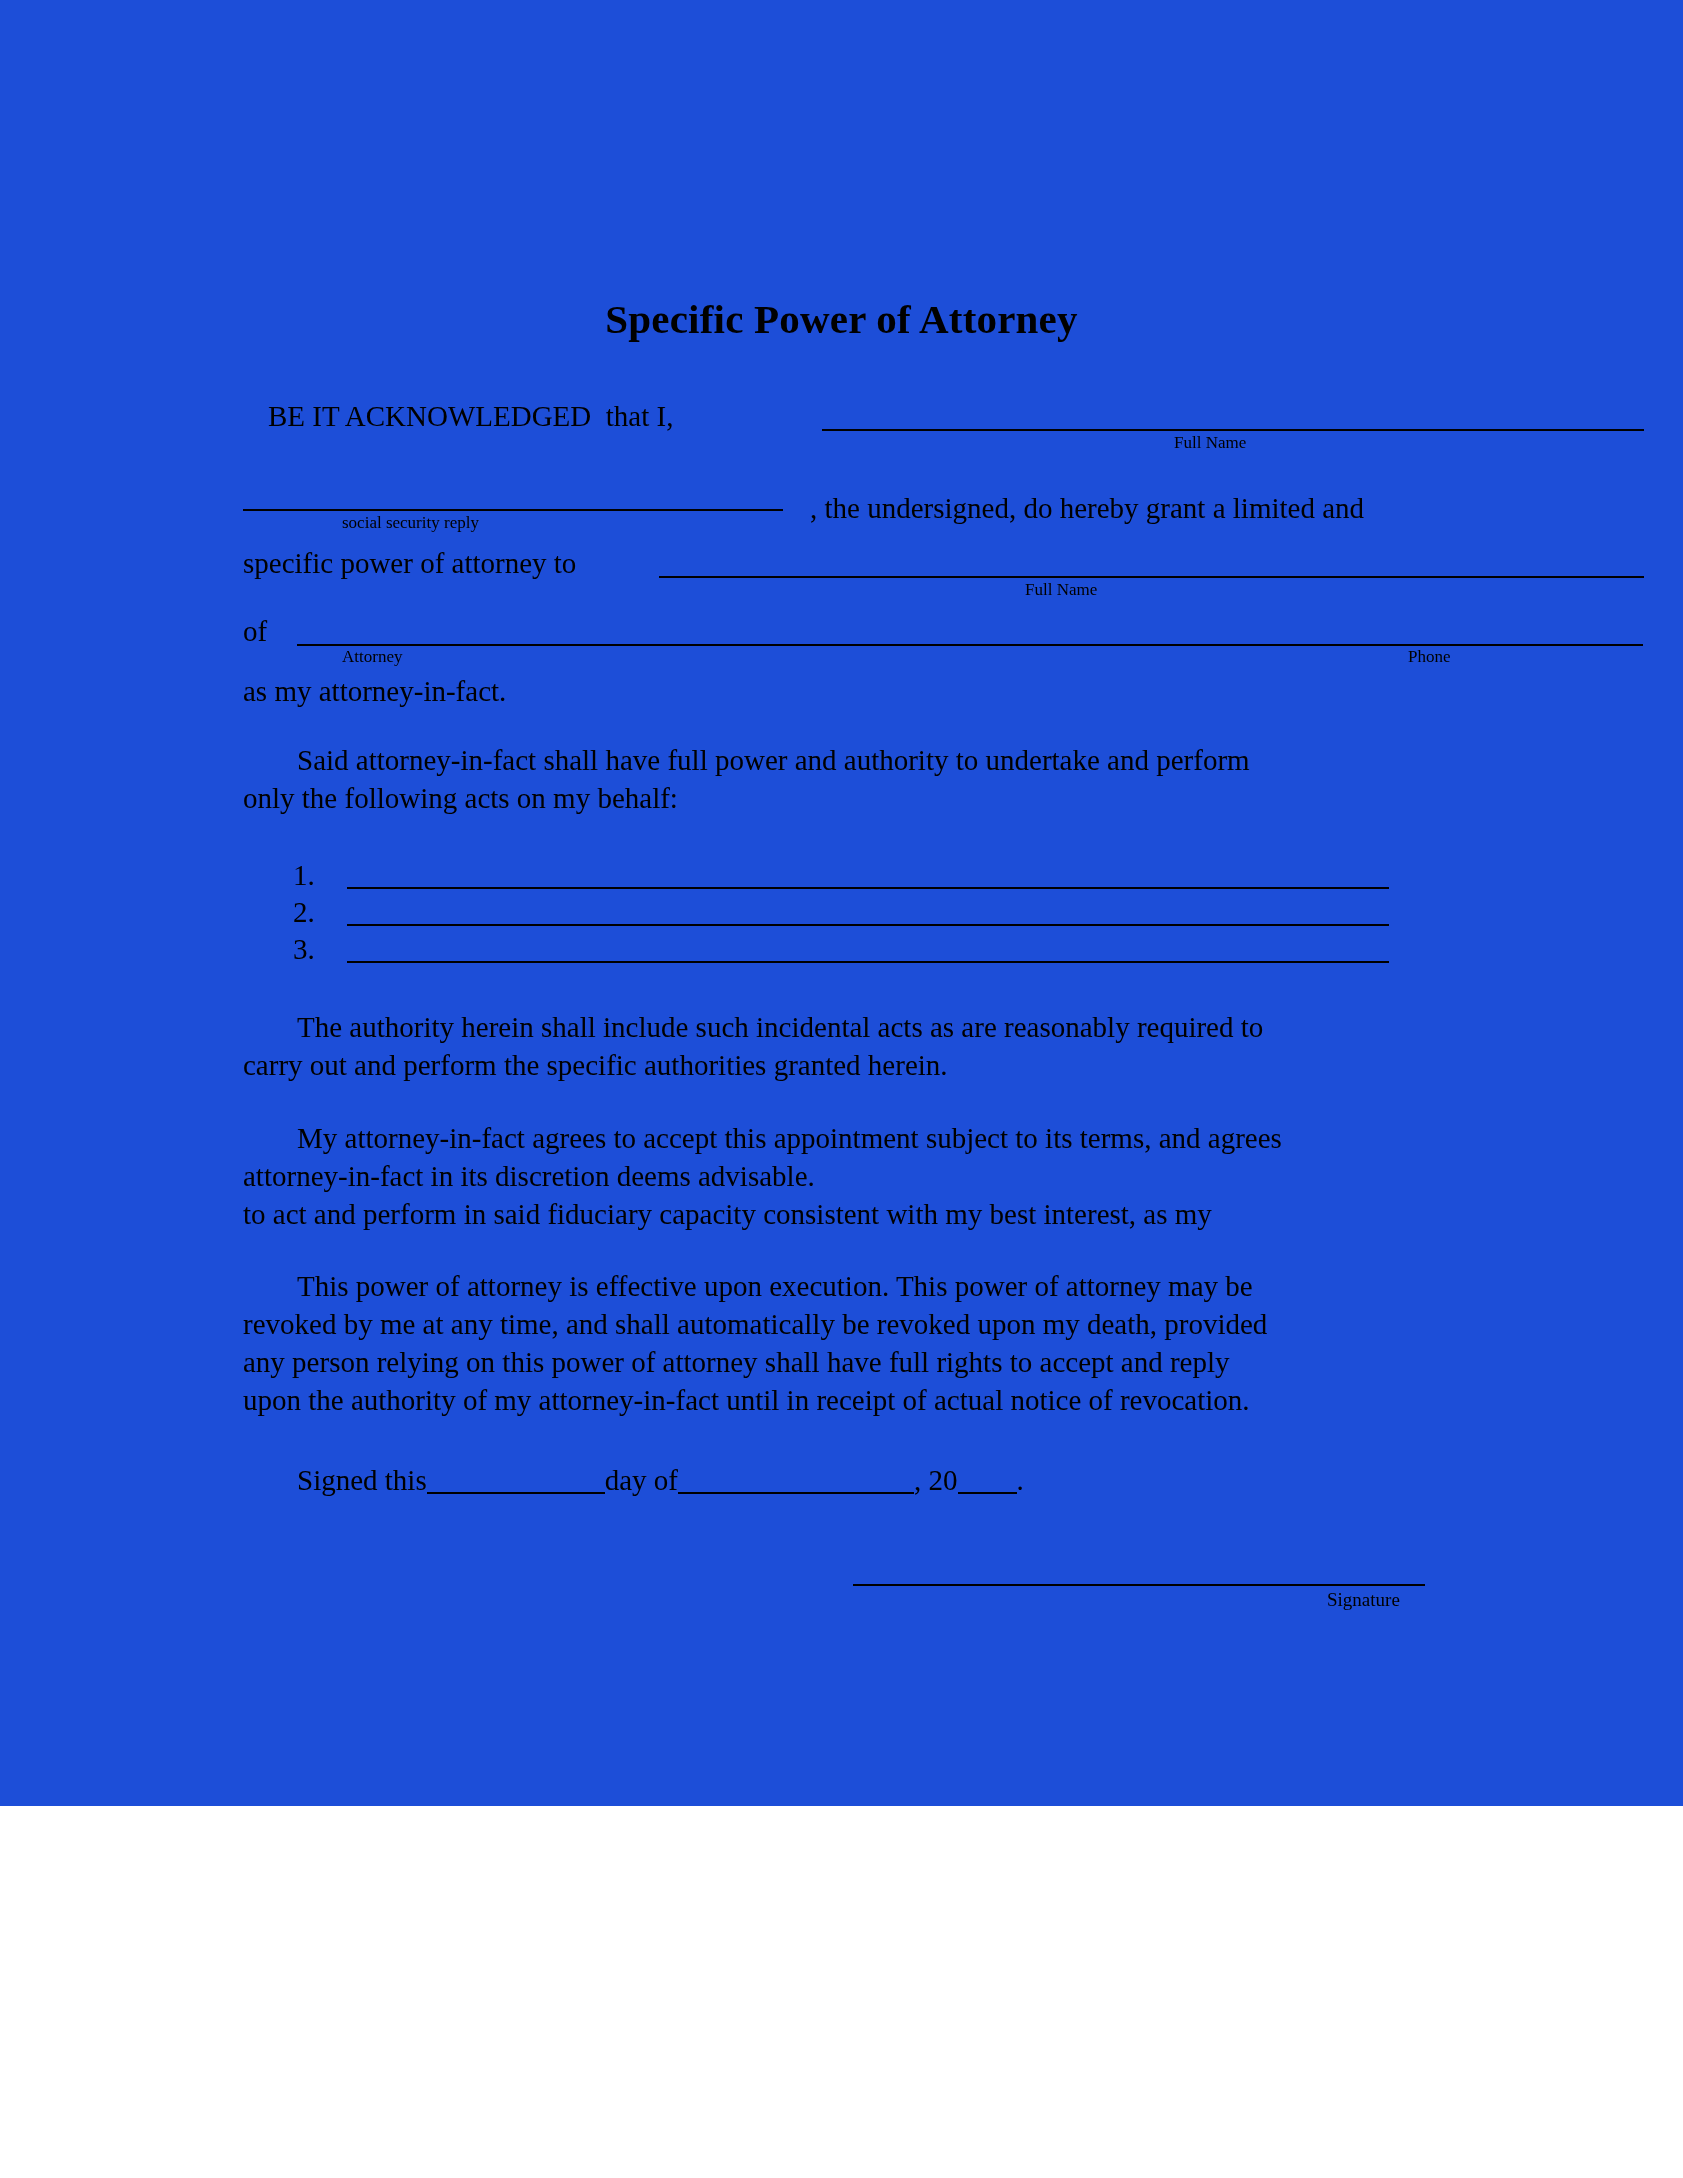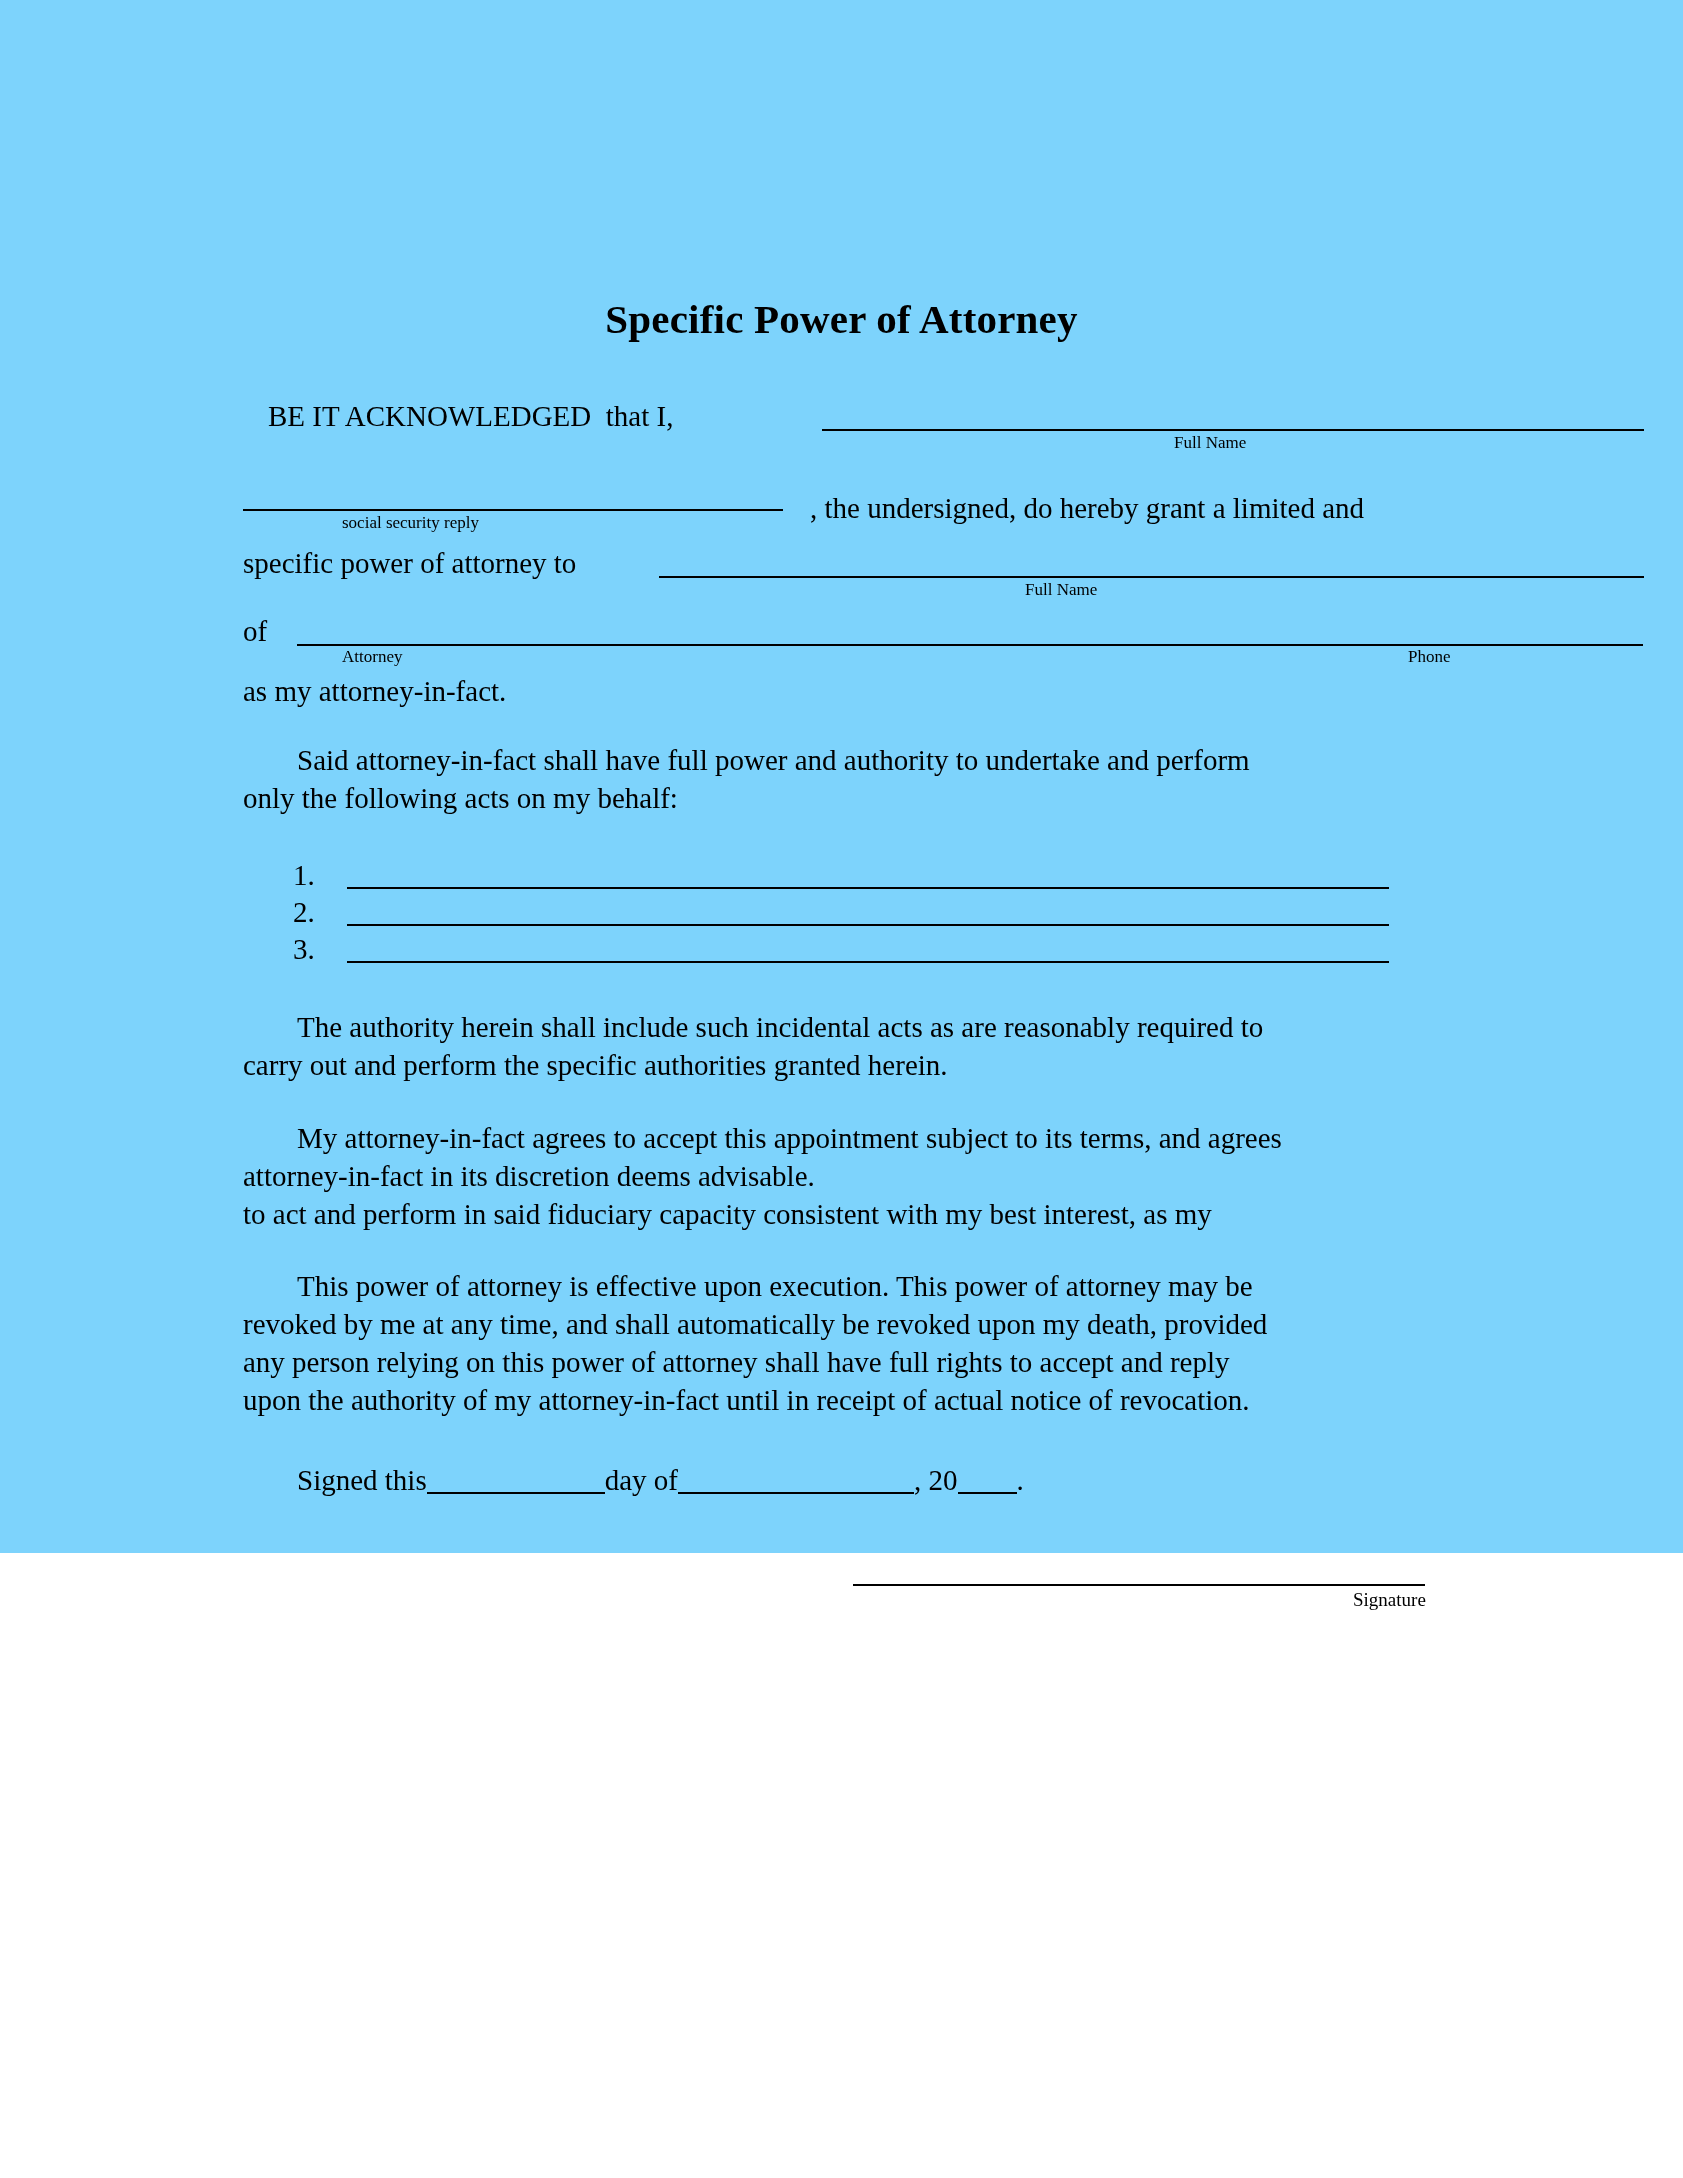--- a/index.html
+++ b/index.html
@@ -13,22 +13,22 @@
     font-family: "Liberation Serif", "DejaVu Serif", serif;
     color: #000000;
     position: relative;
     overflow: hidden;
   }
 
   .page {
     position: absolute;
     left: 0; top: 0;
     width: 1683px;
-    height: 1553px;
-    background: #7dd3fc;
+    height: 1806px;
+    background: #1d4ed8;
   }
 
   
   .doc-title {
     position: absolute;
     left: 0;
     top: 297px;
     width: 1683px;
     text-align: center;
     font-size: 41px;
@@ -168,21 +168,20 @@
     width: 572px;
     border-bottom: 2.5px solid #000;
     height: 0;
   }
   .sig-cap {
     position: absolute;
     left: 1327px;
     top: 1589px;
     font-size: 19px;
     white-space: nowrap;
-    margin-left: 26px;
   }
 </style>
 </head>
 <body>
 
 <div class="page">
 
   <div class="doc-title">Specific Power of Attorney</div>
 
   <div class="body-block">

